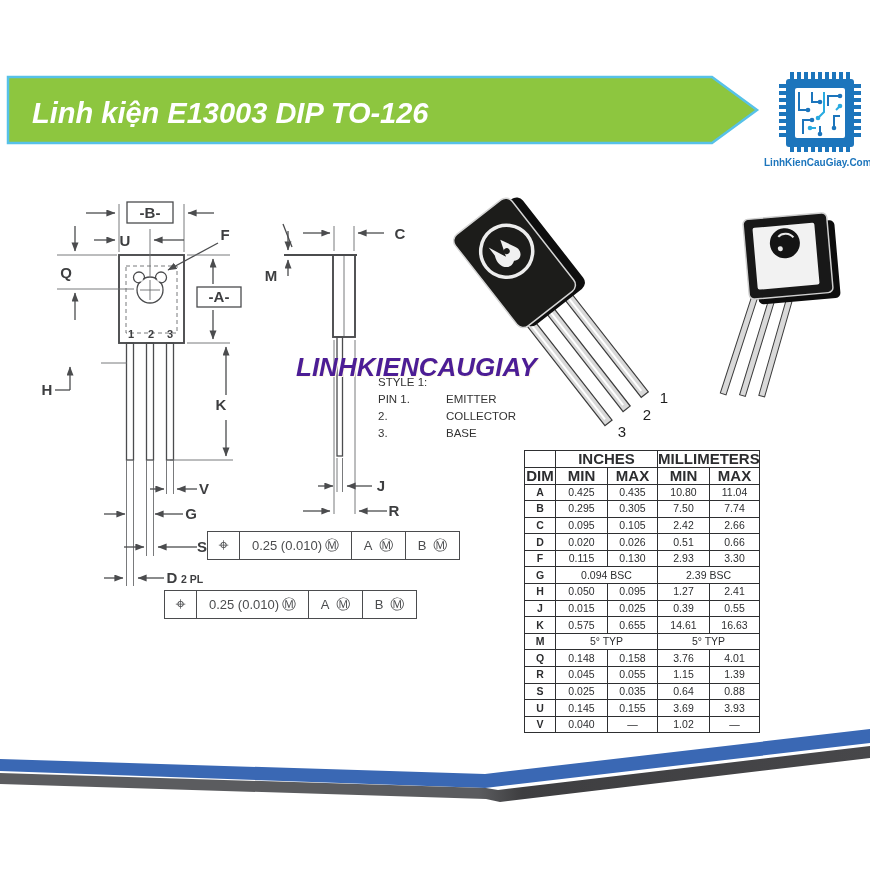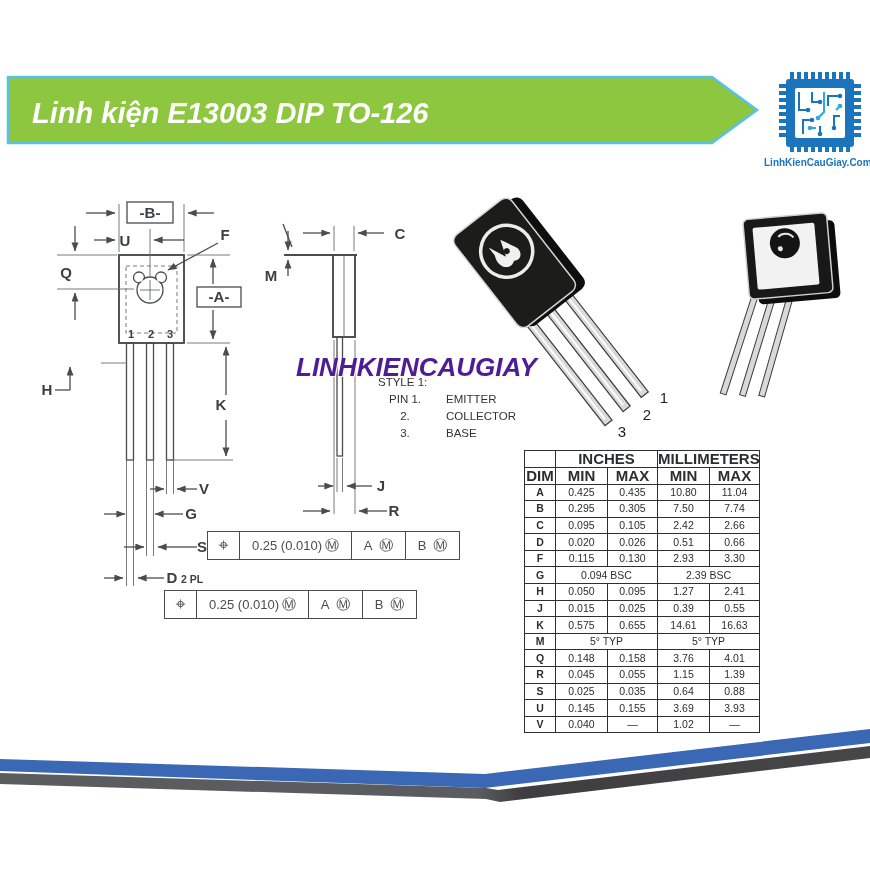--- a/index.html
+++ b/index.html
@@ -20,21 +20,21 @@
   
   #logo-caption{position:absolute;left:764px;top:157px;width:106px;text-align:left;
     color:#1c75bc;font-size:10px;font-weight:bold;z-index:3;}
   
   #watermark{position:absolute;left:296px;top:352px;width:240px;color:#4c1d95;
     font-size:26px;font-weight:bold;font-style:italic;letter-spacing:0px;z-index:6;
     text-shadow:1px 1px 0 #fff8e6;white-space:nowrap;}
   
   #style-notes{position:absolute;left:378px;top:374px;font-size:11.5px;color:#333;z-index:5;line-height:17px;}
   #style-notes .row{display:flex;}
-  #style-notes .plabel{width:54px;text-align:center;}
+  #style-notes .plabel{width:54px;text-align:left;}
   #style-notes .pname{margin-left:14px;}
   
   .tolframe{position:absolute;height:27px;display:flex;align-items:stretch;
     border:1.6px solid #4b4c4e;background:#fff;z-index:4;color:#4b4c4e;font-size:13px;}
   .tolframe .cell{display:flex;align-items:center;justify-content:center;border-left:1.4px solid #4b4c4e;}
   .tolframe .cell:first-child{border-left:none;}
   .tolframe .sym{width:31px;font-size:18px;}
   .tolframe .tol{width:111px;}
   .tolframe .dat{width:53px;gap:4px;}
   .tolframe .mod{font-size:14px;margin-left:3px;}

